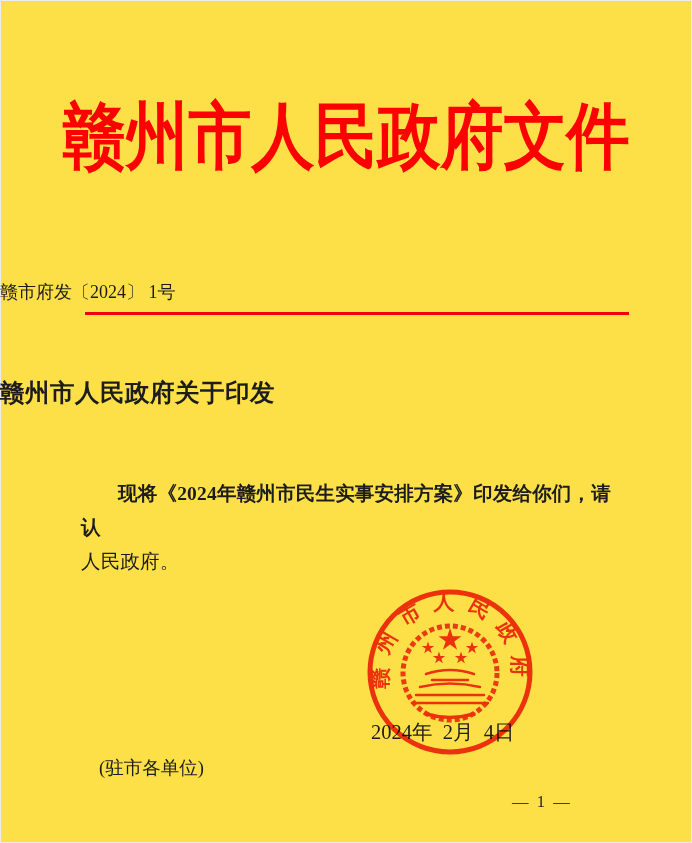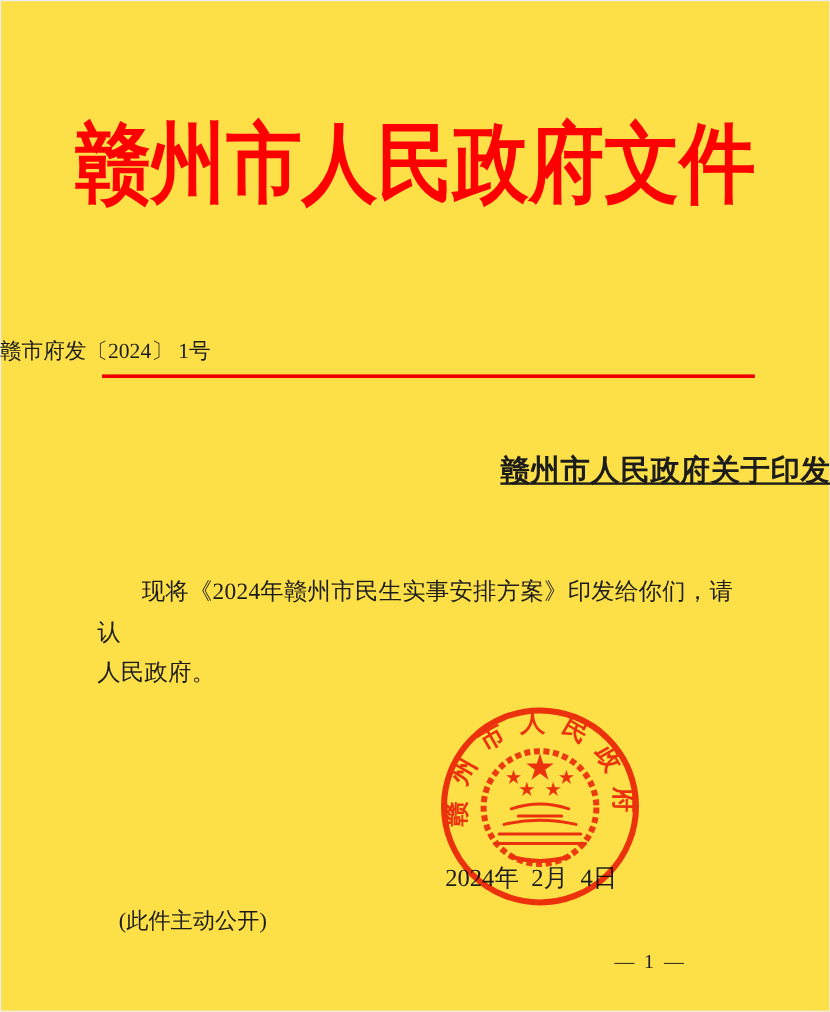--- a/index.html
+++ b/index.html
@@ -27,32 +27,31 @@
     font-size:18px; line-height:22px;
     white-space:pre;
   }
   .red-rule {
     position:absolute; top:312px; left:85px;
     width:544px; height:3px;
     background:var(--rule-red,#f00000);
   }
   .doc-title {
     position:absolute; top:377px; left:0; width:100%;
-    text-align:right;
+    text-align:left;
     font-weight:bold;
     font-size:24.5px; line-height:31px;
     letter-spacing:0.5px;
-    text-decoration:underline;
   }
   .body-text {
     position:absolute; top:477px; left:81px; width:534px;
     font-size:19.5px; line-height:34px;
     letter-spacing:0.2px;
   }
-  .body-text .cont-indent { text-indent:1.9em; }
+  .body-text .cont-indent { text-indent:1.9em;font-weight:bold; }
   .seal {
     position:absolute; left:364px; top:586px;
     width:172px; height:172px;
     mix-blend-mode:multiply;
     pointer-events:none;
   }
   .seal svg { width:100%; height:100%; display:block; }
   .date-line {
     position:absolute; left:371px; top:720px;
     font-size:20.5px; line-height:24px;
@@ -117,17 +116,17 @@
           <path d="M 68,94 L 104,94"></path>
           <path d="M 56,101 Q 86,94 116,101"></path>
           <path d="M 52,109 L 120,109"></path>
           <path d="M 48,117 L 124,117"></path>
           <path d="M 62,128 Q 86,135 110,128" stroke-width="3.5"></path>
         </g>
       </g>
     </svg>
   </div>
 
-  <div class="publicity-note">(此件主动公开)</div>
+  <div class="publicity-note">(驻市各单位)</div>
 
   <div class="page-number">—  1  —</div>
 
 </div>
 
 </body></html>

